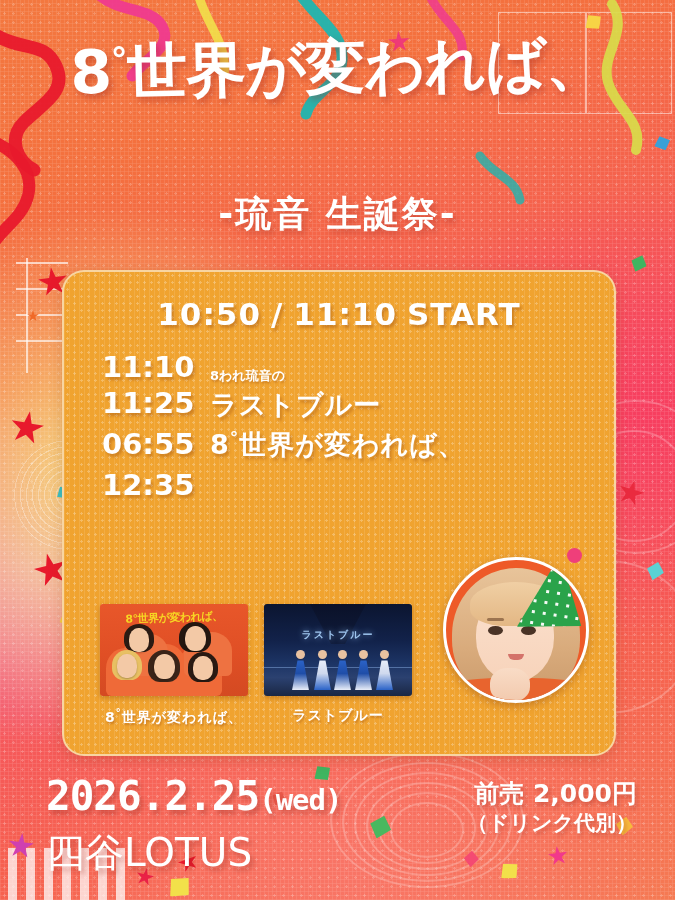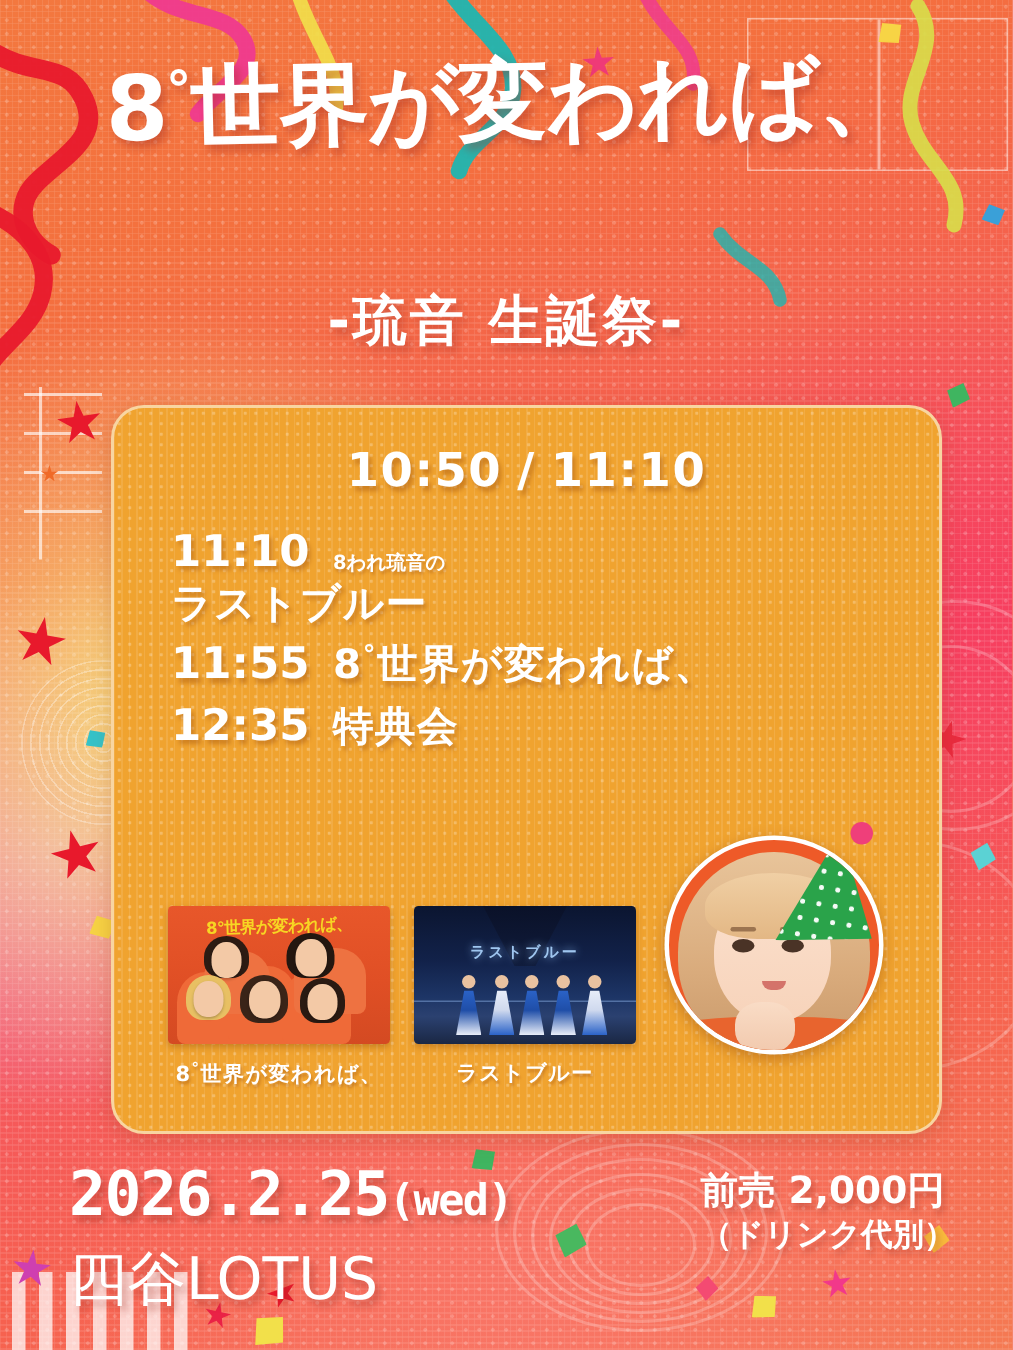--- a/index.html
+++ b/index.html
@@ -91,21 +91,21 @@
   .title-third{
     position:absolute;left:0;right:0;top:190px;text-align:center;
     font-family:"DejaVu Sans","Liberation Sans",sans-serif;
     font-weight:700;font-size:36px;color:#fff;letter-spacing:2px;
     text-shadow:3px 4px 6px rgba(160,40,30,.40);
     white-space:nowrap;
   }
 
   
   .panel{
-    position:absolute;left:74px;top:270px;width:550px;height:482px;
+    position:absolute;left:62px;top:270px;width:550px;height:482px;
     background:#f0a32f;
     border-radius:22px;
     border:2px solid rgba(255,255,255,.55);
     box-shadow:0 4px 14px rgba(150,60,20,.25);
     overflow:hidden;
   }
   .panel-tex{
     position:absolute;inset:0;
     background-image:
       radial-gradient(rgba(255,255,255,.26) 1.1px,transparent 1.3px),
@@ -247,21 +247,21 @@
     font-weight:700;font-size:41px;color:#fff;letter-spacing:-1px;
     text-shadow:3px 4px 5px rgba(150,40,30,.38);white-space:nowrap;
   }
   .bdate .wd{font-size:29px;}
   .bvenue{
     margin-top:6px;
     font-family:"DejaVu Sans","Liberation Sans",sans-serif;
     font-weight:400;font-size:39px;color:#fff;letter-spacing:0px;
     text-shadow:3px 4px 5px rgba(150,40,30,.38);white-space:nowrap;
   }
-  .bprice{position:absolute;right:38px;top:778px;text-align:left;}
+  .bprice{position:absolute;right:38px;top:778px;text-align:right;}
   .bprice div{
     font-family:"DejaVu Sans","Liberation Sans",sans-serif;
     font-weight:700;font-size:25px;color:#fff;letter-spacing:0px;
     text-shadow:2px 3px 4px rgba(150,40,30,.38);
     line-height:1.28;white-space:nowrap;
   }
   .bprice .note{font-size:21px;}
 </style>
 </head>
 <body>
@@ -347,47 +347,46 @@
   <div class="title-third">-琉音 生誕祭-</div>
 
   <div class="panel">
     <div class="panel-tex"></div>
     <div class="panel-inner">
 
       <div class="row-head">
         <span>10:50</span>
         <span>/</span>
         <span>11:10</span>
+        <span>START</span>
       </div>
 
       <div class="srow tall">
         <div class="stime">11:10</div>
         <div class="stitle-wrap">
           <div class="ssmall">8われ琉音の</div>
         </div>
       </div>
 
       <div class="srow">
+        <div class="stime">11:25</div>
         <div class="stitle-wrap">
           <div class="stitle">ラストブルー</div>
         </div>
       </div>
 
       <div class="srow">
-        <div class="stime">11:55</div>
+        <div class="stime">06:55</div>
         <div class="stitle-wrap">
           <div class="stitle"><span>8</span><span class="deg">°</span><span>世界が変われば、</span></div>
         </div>
       </div>
 
       <div class="srow">
         <div class="stime">12:35</div>
-        <div class="stitle-wrap">
-          <div class="stitle">特典会</div>
-        </div>
       </div>
 
       <div class="cards">
 
         <div class="card card1">
           <div class="thumb">
             <div class="photoA">
               <div class="logo">8°世界が変われば、</div>
               <div class="bodyA" style="left:6px;top:44px;width:46px;height:48px;"></div>
               <div class="bodyA" style="left:40px;top:40px;width:46px;height:52px;"></div>

